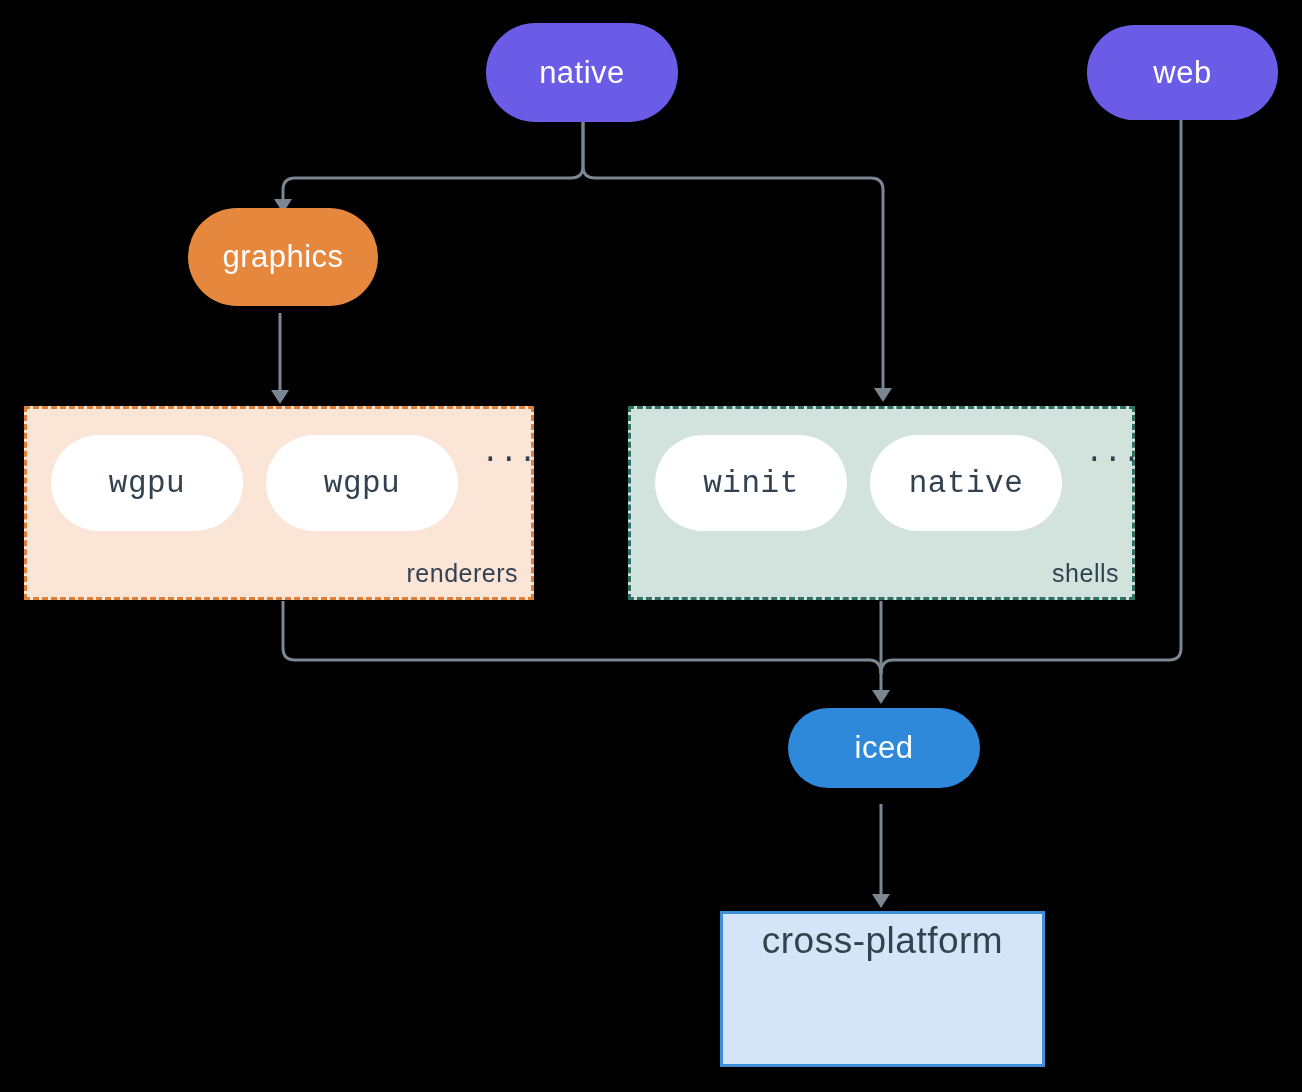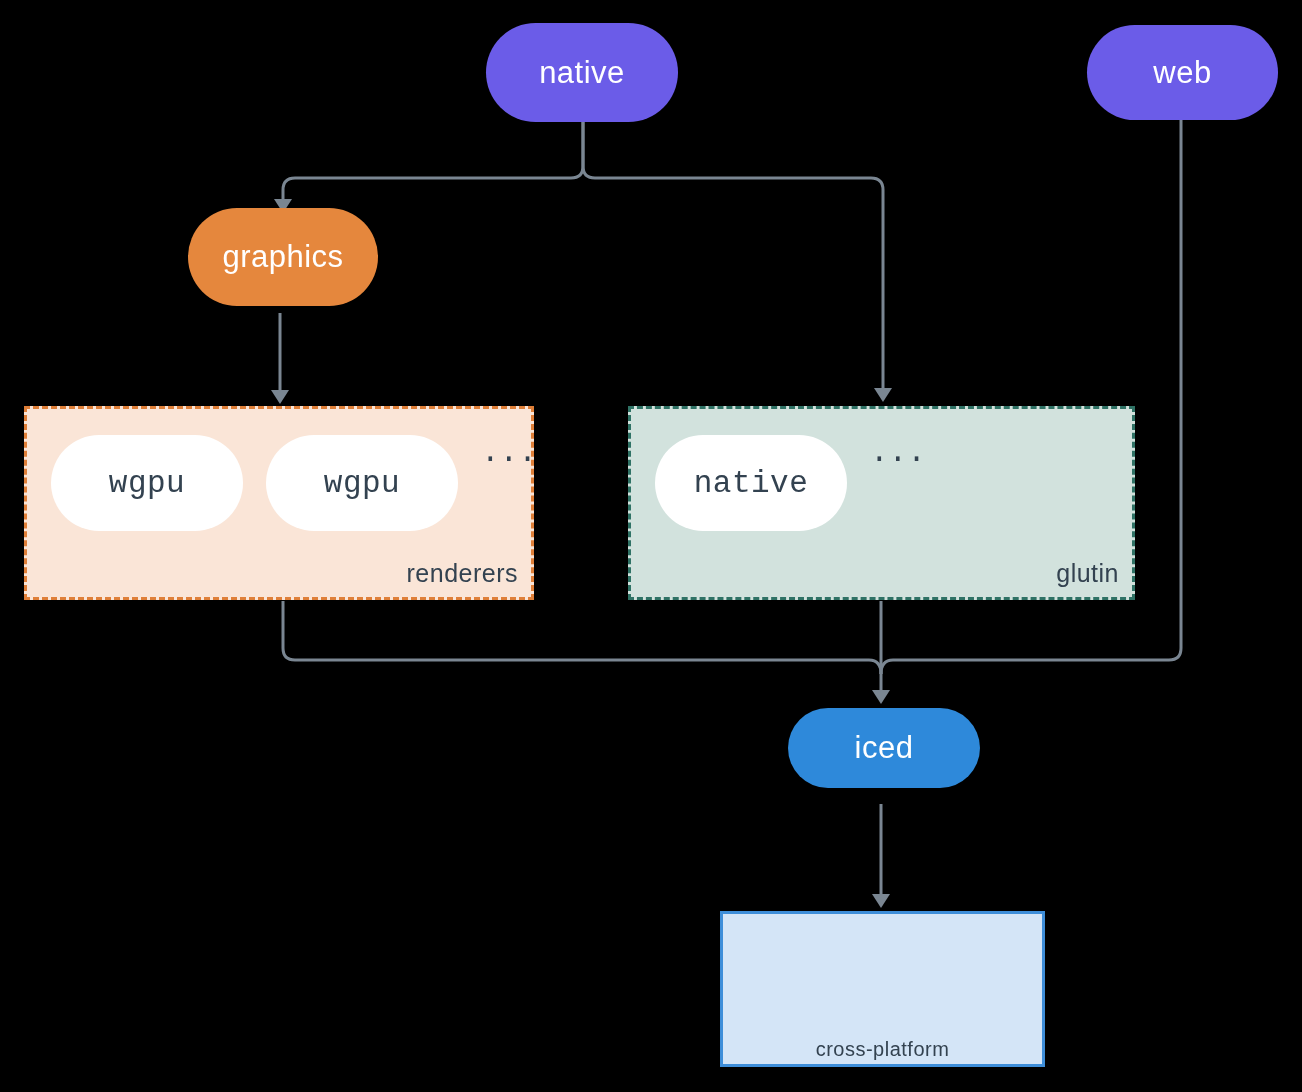--- a/index.html
+++ b/index.html
@@ -109,23 +109,23 @@
     position: absolute;
     left: 720px;
     top: 911px;
     width: 325px;
     height: 156px;
     background: var(--app-bg);
     border: 3px solid var(--app-border);
     display: flex;
     flex-direction: column;
     align-items: center;
-    justify-content: flex-end;
-    color: var(--dark-text);
-    font-size: 20px;
+    justify-content: flex-start;
+    color: var(--dark-text);
+    font-size: 37px;
     letter-spacing: 0.5px;
     line-height: 1.45;
   }
   #node-native   { left: 486px; top: 23px;  width: 192px; height: 99px; }
   #node-web      { left: 1087px; top: 25px; width: 191px; height: 95px; }
   #node-graphics { left: 188px; top: 208px; width: 190px; height: 98px; }
   #node-iced     { left: 788px; top: 708px; width: 192px; height: 80px; }
 </style>
 </head>
 <body>
@@ -175,25 +175,28 @@
         <span>wgpu</span>
       </div>
       <div class="ellipsis">...</div>
     </div>
     <div class="group-label">renderers</div>
   </div>
 
   <div class="group-box shells">
     <div class="row">
       <div class="inner-pill">
+        <span>winit</span>
+      </div>
+      <div class="inner-pill">
         <span>native</span>
       </div>
       <div class="ellipsis">...</div>
     </div>
-    <div class="group-label">glutin</div>
+    <div class="group-label">shells</div>
   </div>
 
   <div id="node-iced" class="pill blue">
     <span>iced</span>
   </div>
 
   <div class="app-box">
     <div>cross-platform</div>
   </div>
 

